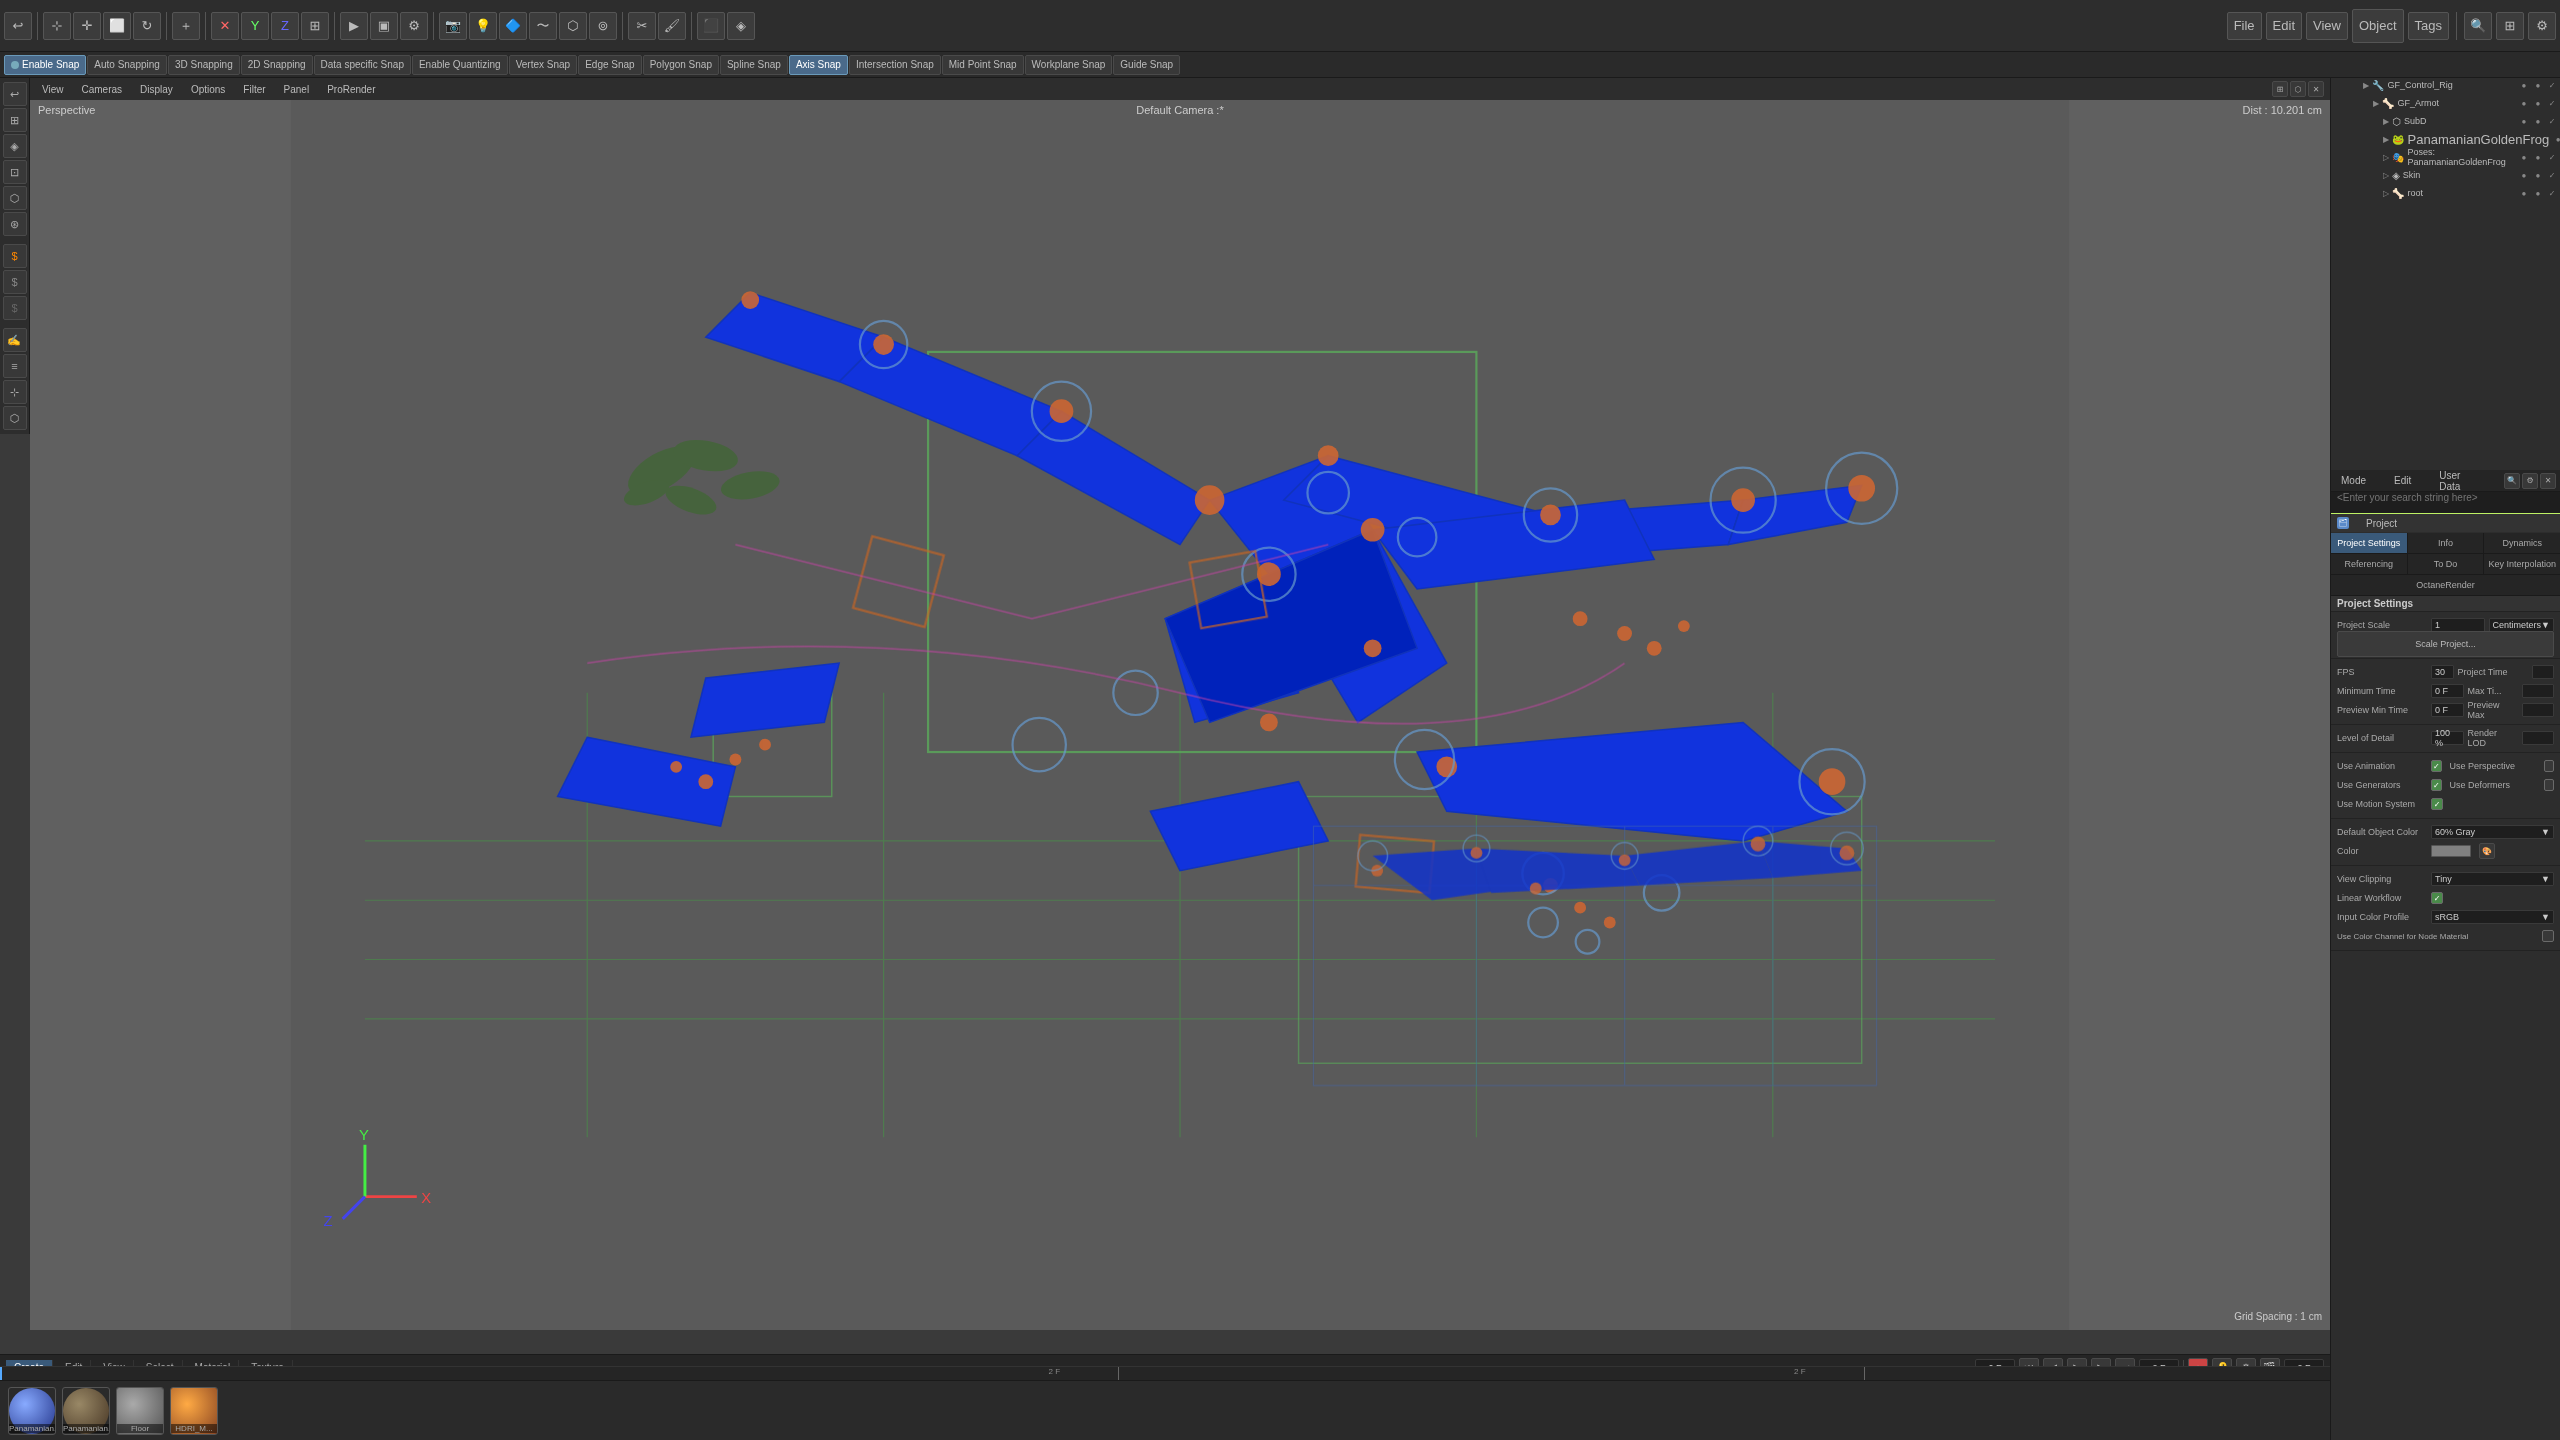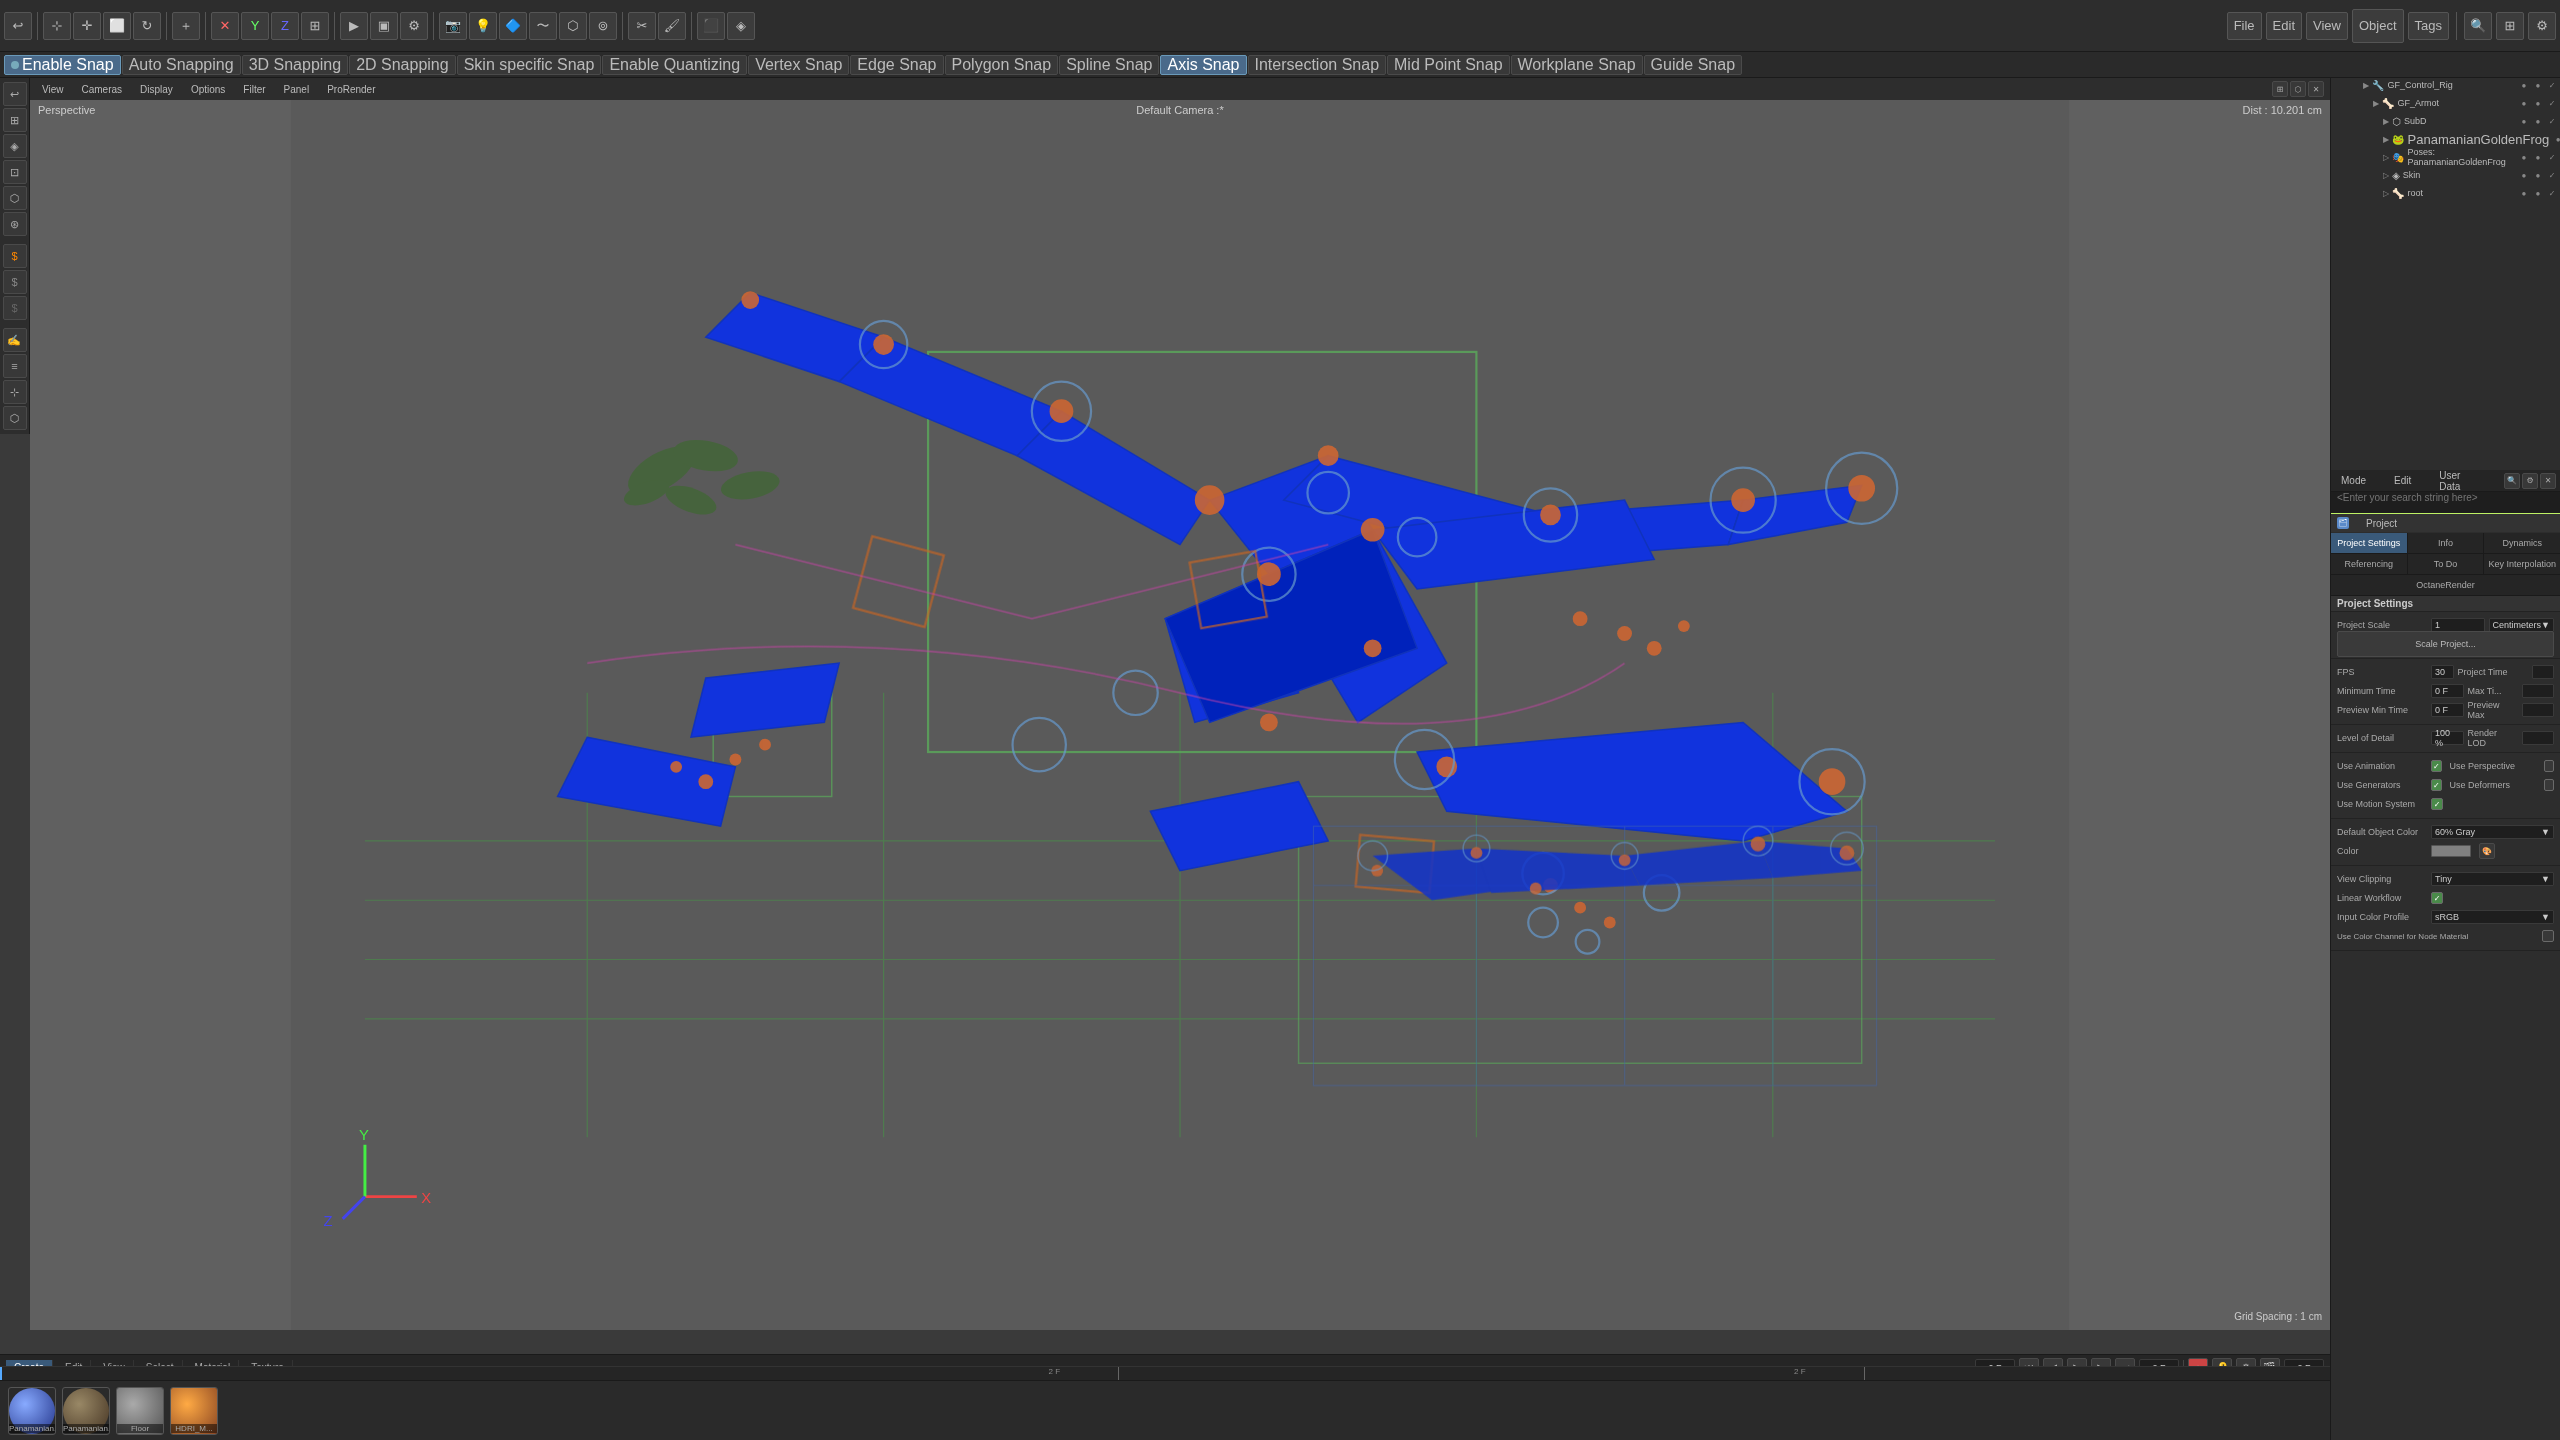--- a/index.html
+++ b/index.html
@@ -61,21 +61,21 @@
       gap: 1px;
       z-index: 100;
     }
     .snap-btn {
       height: 20px;
       padding: 0 6px;
       background: #383838;
       border: 1px solid #4a4a4a;
       border-radius: 2px;
       color: #bbb;
-      font-size: 16px;
+      font-size: 10px;
       cursor: pointer;
       display: flex;
       align-items: center;
       gap: 3px;
       white-space: nowrap;
     }
     .snap-btn.active {
       background: #4a6a8a;
       border-color: #6a9aba;
       color: #fff;
@@ -597,21 +597,21 @@
   <span class="snap-btn">
     <span>Auto Snapping</span>
   </span>
   <span class="snap-btn">
     <span>3D Snapping</span>
   </span>
   <span class="snap-btn">
     <span>2D Snapping</span>
   </span>
   <span class="snap-btn">
-    <span>Skin specific Snap</span>
+    <span>Data specific Snap</span>
   </span>
   <span class="snap-btn">
     <span>Enable Quantizing</span>
   </span>
   <span class="snap-btn">
     <span>Vertex Snap</span>
   </span>
   <span class="snap-btn">
     <span>Edge Snap</span>
   </span>

